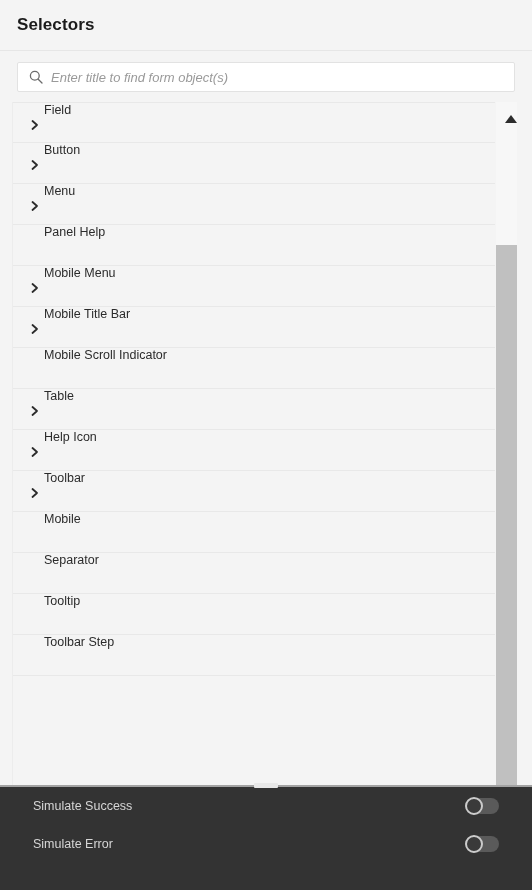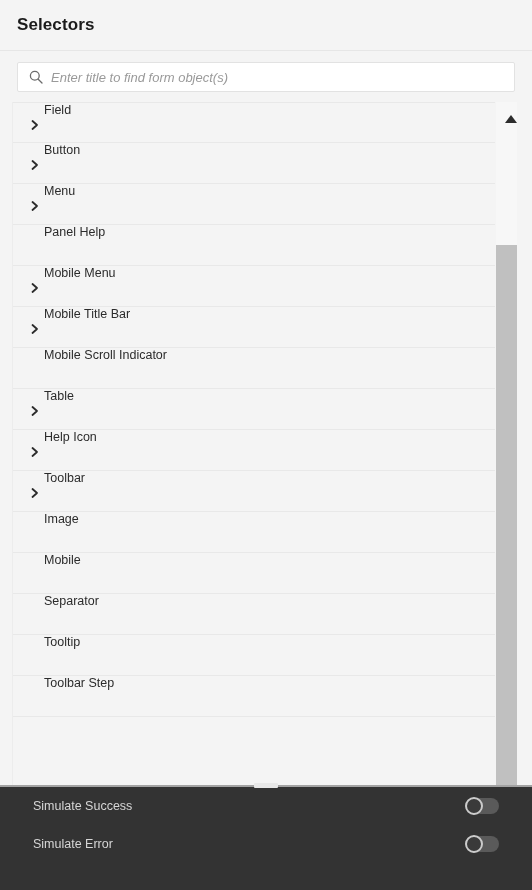--- a/index.html
+++ b/index.html
@@ -293,23 +293,20 @@
             <span class="row-chevron"><svg width="10" height="12" viewBox="0 0 10 12">
                 <polyline points="2.5,2 7,6 2.5,10" fill="none" stroke="#2b2b2b" stroke-width="1.8" stroke-linecap="round" stroke-linejoin="round"></polyline>
               </svg></span>
             <span class="row-label">Help Icon</span>
           </li>
           <li class="selector-row">
             <span class="row-chevron"><svg width="10" height="12" viewBox="0 0 10 12">
                 <polyline points="2.5,2 7,6 2.5,10" fill="none" stroke="#2b2b2b" stroke-width="1.8" stroke-linecap="round" stroke-linejoin="round"></polyline>
               </svg></span>
             <span class="row-label">Toolbar</span>
-          </li>
-          <li class="selector-row">
-            <span class="row-label">Image</span>
           </li>
           <li class="selector-row">
             <span class="row-label">Mobile</span>
           </li>
           <li class="selector-row">
             <span class="row-label">Separator</span>
           </li>
           <li class="selector-row">
             <span class="row-label">Tooltip</span>
           </li>

